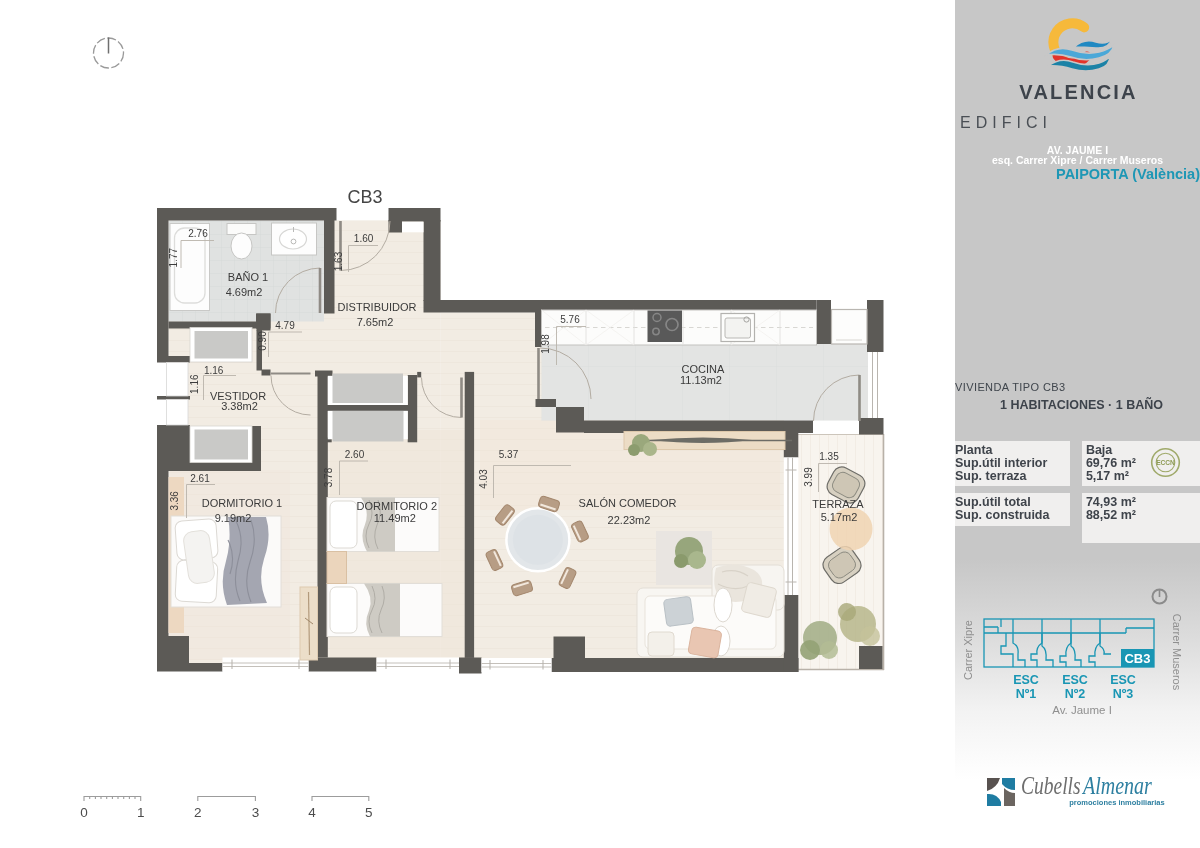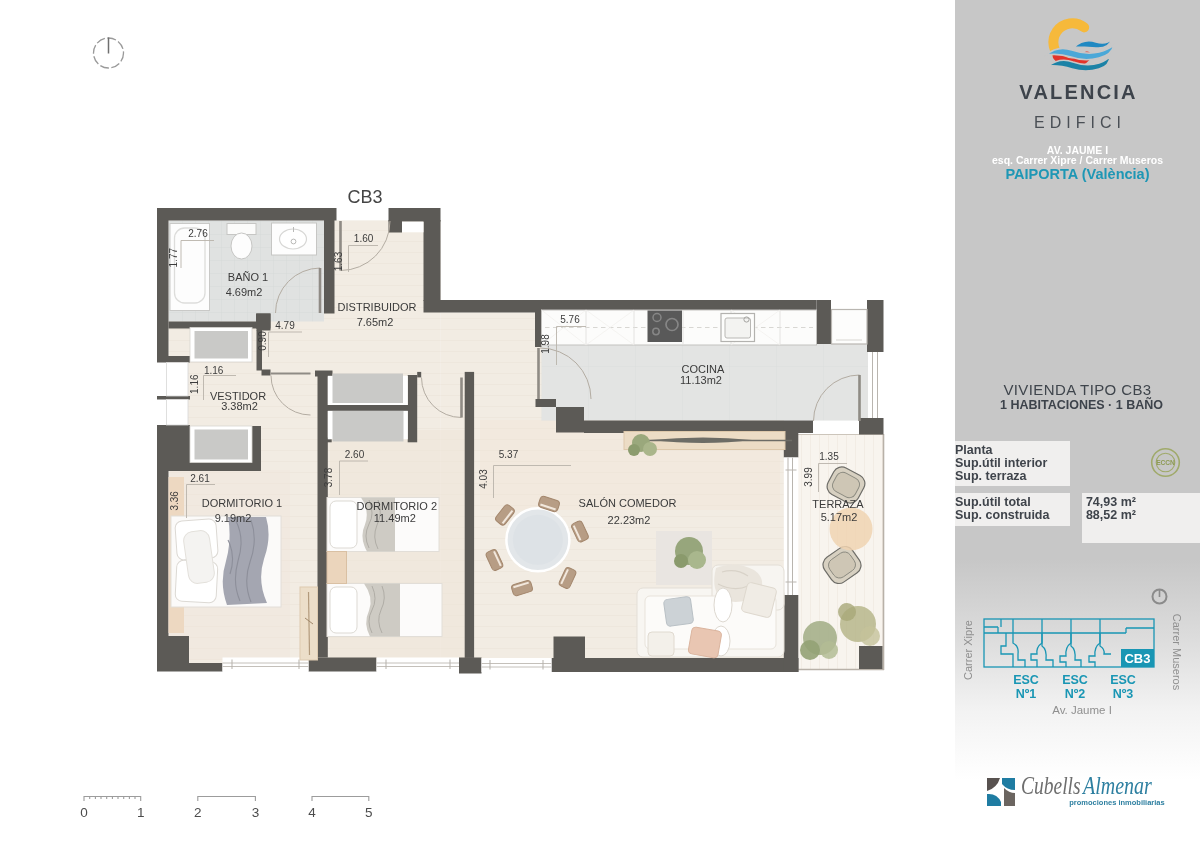--- a/index.html
+++ b/index.html
@@ -490,35 +490,36 @@
 <svg style="position:absolute;left:88px;top:12px" width="78" height="64" viewBox="0 0 78 64">
 <path d="M41.2 15.4 A19 19 0 1 0 19.5 46.5" fill="none" stroke="#f6b93b" stroke-width="10" stroke-linecap="round"></path>
 <path d="M14.1 44 A19.5 19.5 0 0 0 43.9 44" fill="none" stroke="#e2342a" stroke-width="9" stroke-linecap="round"></path>
 <path d="M31 35 q10 -9 22 -5 q10 3 16 -3 q-3 10 -16 9 q-12 -1 -22 -1 z" fill="#2089c2" stroke="#c7c7c7" stroke-width="1.6"></path>
 <path d="M3 43 q12 -10 26 -5 q14 5 27 2 q9 -2 15 -7 q-2 10 -15 13 q-14 4 -28 -1 q-13 -4 -25 -2 z" fill="#4aa8d8" stroke="#c7c7c7" stroke-width="1.6"></path>
 <path d="M5 54 q12 -9 25 -4 q14 5 26 1 q8 -3 11 -7 q0 10 -11 13 q-13 4 -27 0 q-13 -4 -24 -3 z" fill="#1b82a6" stroke="#c7c7c7" stroke-width="1.6"></path>
 </svg>
 
 <div style="position:absolute;left:0;top:81px;width:245px;text-align:center;font-size:20px;font-weight:bold;letter-spacing:2.2px;color:#3d434b;text-indent:2px;">VALENCIA</div>
 
-<div style="position:absolute;left:0;top:114px;width:245px;text-align:center;font-size:16px;letter-spacing:5px;color:#4a4f55;text-indent:5px;">EDIFICI</div>
+<div style="position:absolute;left:0;top:114px;width:245px;font-size:16px;letter-spacing:5px;color:#4a4f55;text-indent:5px;">EDIFICI</div>
 
 <div style="position:absolute;left:0;top:143.5px;width:245px;text-align:center;font-size:10.5px;font-weight:bold;color:#ffffff;">AV. JAUME I</div>
 
 <div style="position:absolute;left:0;top:154px;width:245px;text-align:center;font-size:10.5px;font-weight:bold;color:#ffffff;">esq. Carrer Xipre / Carrer Museros</div>
 
-<div style="position:absolute;left:0;top:166px;width:245px;text-align:center;font-size:14.5px;font-weight:bold;color:#1e97b5;">PAIPORTA (València)</div>
-
-
-<div style="position:absolute;left:0;top:381px;width:245px;text-align:center;font-size:15px;color:#3f454c;letter-spacing:0.4px;">VIVIENDA TIPO CB3</div>
+<div style="position:absolute;left:0;top:166px;width:245px;text-align:right;font-size:14.5px;font-weight:bold;color:#1e97b5;">PAIPORTA (València)</div>
+
+
+<div style="position:absolute;left:0;top:381px;width:245px;text-align:left;font-size:11px;color:#3f454c;letter-spacing:0.4px;">VIVIENDA TIPO CB3</div>
 
 <div style="position:absolute;left:0;top:397.5px;width:245px;text-align:center;font-size:12.5px;font-weight:bold;color:#3d434b;padding-left:8px;">1 HABITACIONES · 1 BAÑO</div>
 
 <div style="position:absolute;left:0;top:441.4px;width:114.5px;height:45px;background:#f0efee;font-size:12.5px;font-weight:bold;color:#3f444b;text-align:left;line-height:13.3px;padding:2.5px 5px 0 0;">Planta<br>Sup.útil interior<br>Sup. terraza</div>
 
+<div style="position:absolute;left:126.9px;top:441.4px;width:118.1px;height:45px;background:#f0efee;font-size:12.5px;font-weight:bold;color:#3f444b;text-align:left;line-height:13.3px;padding:2.5px 0 0 4px;">Baja<br>69,76 m²<br>5,17 m²</div>
 
 <div style="position:absolute;left:0;top:493.1px;width:114.5px;height:32.6px;background:#f0efee;font-size:12.5px;font-weight:bold;color:#3f444b;line-height:13.3px;padding:2.5px 5px 0 0;">Sup.útil total<br>Sup. construida</div>
 
 <div style="position:absolute;left:126.9px;top:493.1px;width:118.1px;height:50px;background:#f0efee;font-size:12.5px;font-weight:bold;color:#3f444b;text-align:left;line-height:13.3px;padding:2.5px 0 0 4px;">74,93 m²<br>88,52 m²</div>
 
 <svg style="position:absolute;left:195px;top:446.5px" width="31" height="31" viewBox="0 0 31 31">
 <circle cx="15.5" cy="15.5" r="13.8" fill="none" stroke="#a0aa6b" stroke-width="1.6"></circle>
 <circle cx="15.5" cy="15.5" r="9.3" fill="none" stroke="#a0aa6b" stroke-width="1.1"></circle>
 <text x="15.5" y="18" font-family="Liberation Sans, sans-serif" font-size="6.6" font-weight="bold" fill="#8d9a53" text-anchor="middle">ECCN</text>
 </svg>

